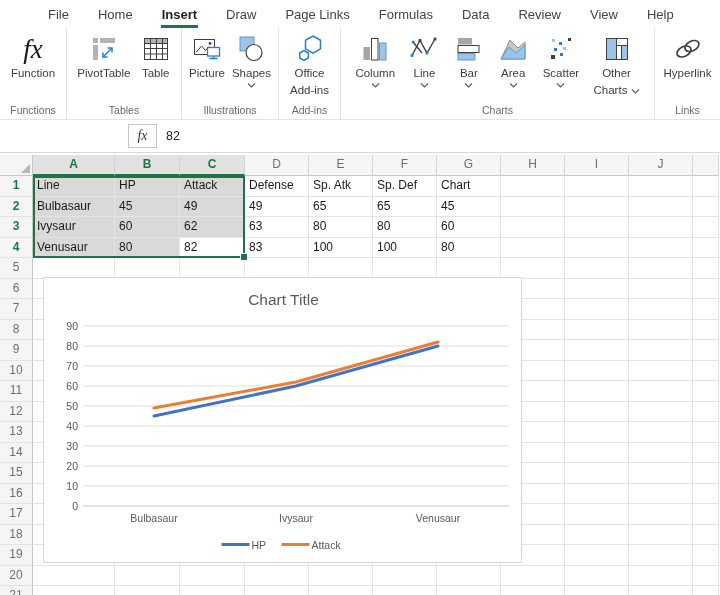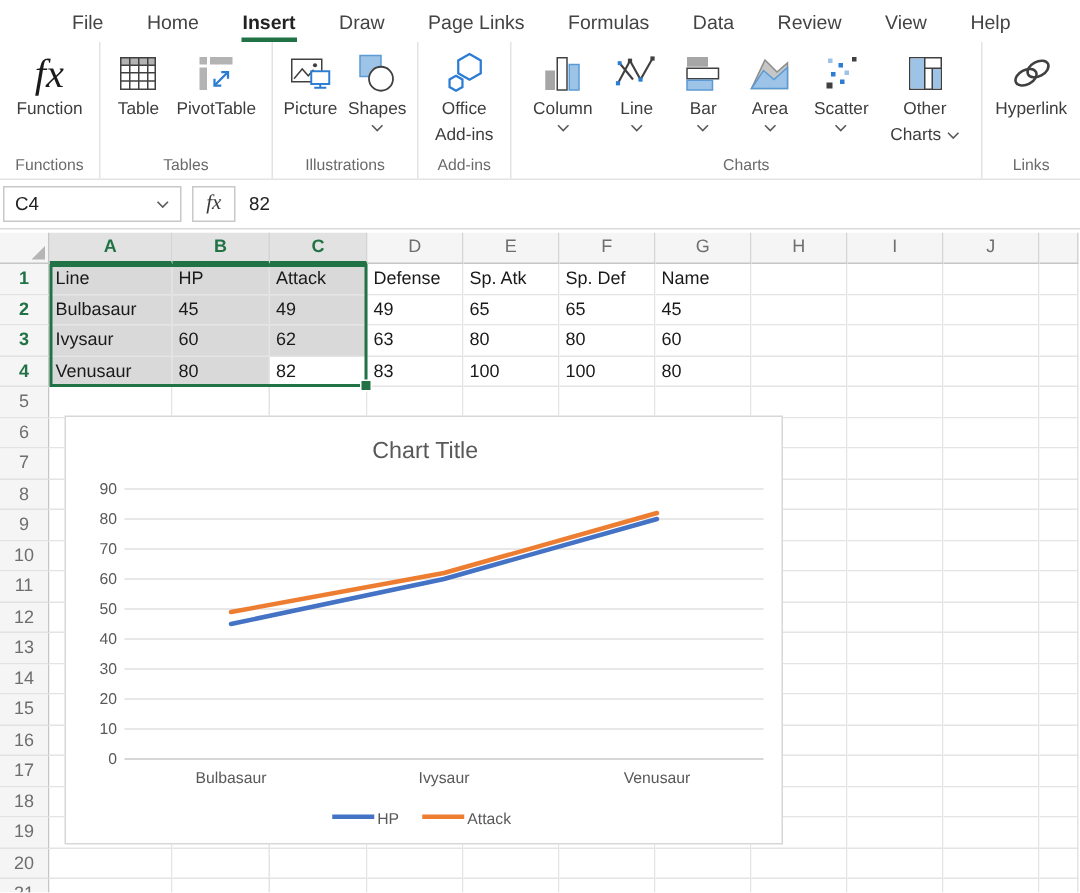--- a/index.html
+++ b/index.html
@@ -76,41 +76,41 @@
           <span class="fxbig">fx</span>
         </div>
         <div class="rlabel">Function</div>
       </div>
       <div class="glabel">Functions</div>
     </div>
     <div class="rgroup" style="width: 115px;">
       <div class="ritem">
         <div class="ricon">
           <svg width="30" height="30" viewBox="0 0 30 30">
-            <rect x="3.5" y="4.5" width="23" height="21" fill="#fff" stroke="#404040"></rect>
-            <rect x="3.5" y="4.5" width="23" height="5" fill="#b3b3b3" stroke="#404040"></rect>
-            <path d="M9.5 4.5v21M15.5 4.5v21M21.5 4.5v21M3.5 14.5h23M3.5 20h23" stroke="#404040" fill="none"></path>
-          </svg>
-        </div>
-        <div class="rlabel">Table</div>
-      </div>
-      <div class="ritem">
-        <div class="ricon">
-          <svg width="30" height="30" viewBox="0 0 30 30">
             <rect x="4" y="4" width="5" height="5" fill="#b3b3b3"></rect>
             <rect x="11" y="4" width="15" height="5" fill="#b3b3b3"></rect>
             <rect x="4" y="11" width="5" height="15" fill="#b3b3b3"></rect>
             <g stroke="#2b7cd3" fill="none" stroke-width="1.5">
               <path d="M14 23L23 14"></path>
               <path d="M14 18.5V23h4.5"></path>
               <path d="M18.5 14H23v4.5"></path>
             </g>
           </svg>
         </div>
         <div class="rlabel">PivotTable</div>
+      </div>
+      <div class="ritem">
+        <div class="ricon">
+          <svg width="30" height="30" viewBox="0 0 30 30">
+            <rect x="3.5" y="4.5" width="23" height="21" fill="#fff" stroke="#404040"></rect>
+            <rect x="3.5" y="4.5" width="23" height="5" fill="#b3b3b3" stroke="#404040"></rect>
+            <path d="M9.5 4.5v21M15.5 4.5v21M21.5 4.5v21M3.5 14.5h23M3.5 20h23" stroke="#404040" fill="none"></path>
+          </svg>
+        </div>
+        <div class="rlabel">Table</div>
       </div>
       <div class="glabel">Tables</div>
     </div>
     <div class="rgroup" style="width: 97px;">
       <div class="ritem">
         <div class="ricon">
           <svg width="30" height="30" viewBox="0 0 30 30">
             <rect x="2.5" y="5.5" width="20" height="15" fill="#fff" stroke="#404040"></rect>
             <circle cx="18" cy="9.5" r="1.4" fill="#404040"></circle>
             <path d="M4 18.5l5.5-6.5 4 4.5 3.5-4" fill="none" stroke="#404040"></path>
@@ -264,28 +264,20 @@
             </g>
           </svg>
         </div>
         <div class="rlabel">Hyperlink</div>
       </div>
       <div class="glabel">Links</div>
     </div>
   </div>
 
 <div class="fbar">
-  <div class="namebox">
-    <span class="nbval">C4</span>
-    <span class="nbchev">
-      <svg width="9" height="5" viewBox="0 0 9 5">
-          <path d="M1 .5L4.5 4 8 .5" fill="none" stroke="#5a5a5a" stroke-width="1.1"></path>
-        </svg>
-    </span>
-  </div>
   <div class="fxbtn">
     <span class="fxi">fx</span>
   </div>
   <div class="finput">82</div>
 </div>
 
 <div class="grid">
     <div class="hrow">
       <div class="corner"></div>
       <div class="ghc selh" style="width: 82px; height: 21px;">A</div>
@@ -301,21 +293,21 @@
       <div class="ghc" style="width: 26px; height: 21px;"></div>
     </div>
     <div class="grow" style="height: 20.5px;">
       <div class="rh selr">1</div>
       <div class="gc sel" style="width: 82px;">Line</div>
       <div class="gc sel" style="width: 65px;">HP</div>
       <div class="gc sel" style="width: 65px;">Attack</div>
       <div class="gc" style="width: 64px;">Defense</div>
       <div class="gc" style="width: 64px;">Sp. Atk</div>
       <div class="gc" style="width: 64px;">Sp. Def</div>
-      <div class="gc" style="width: 64px;">Name</div>
+      <div class="gc" style="width: 64px;">Chart</div>
       <div class="gc" style="width: 64px;"></div>
       <div class="gc" style="width: 64px;"></div>
       <div class="gc" style="width: 64px;"></div>
       <div class="gc" style="width: 26px;"></div>
     </div>
     <div class="grow" style="height: 20.5px;">
       <div class="rh selr">2</div>
       <div class="gc sel" style="width: 82px;">Bulbasaur</div>
       <div class="gc num sel" style="width: 65px;">45</div>
       <div class="gc num sel" style="width: 65px;">49</div>

